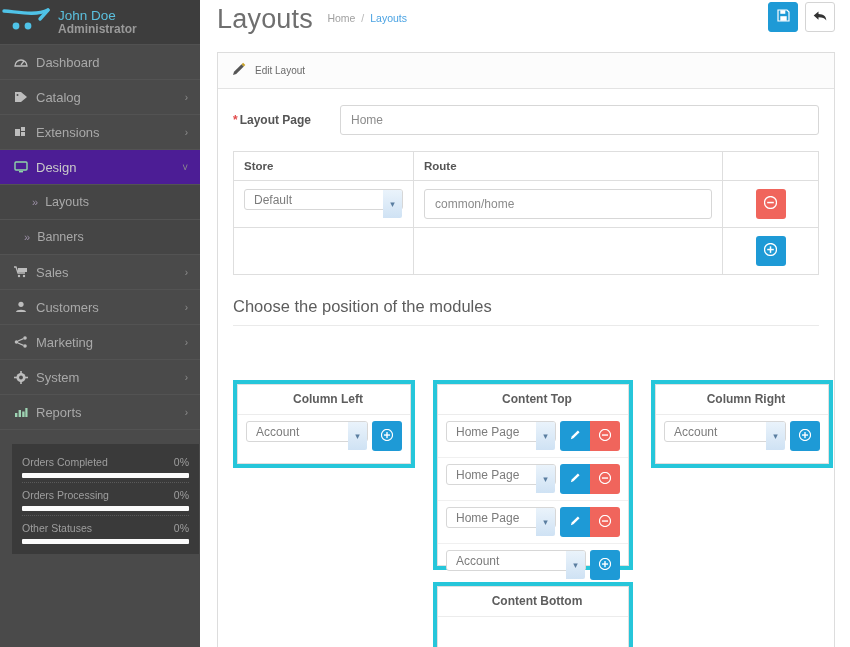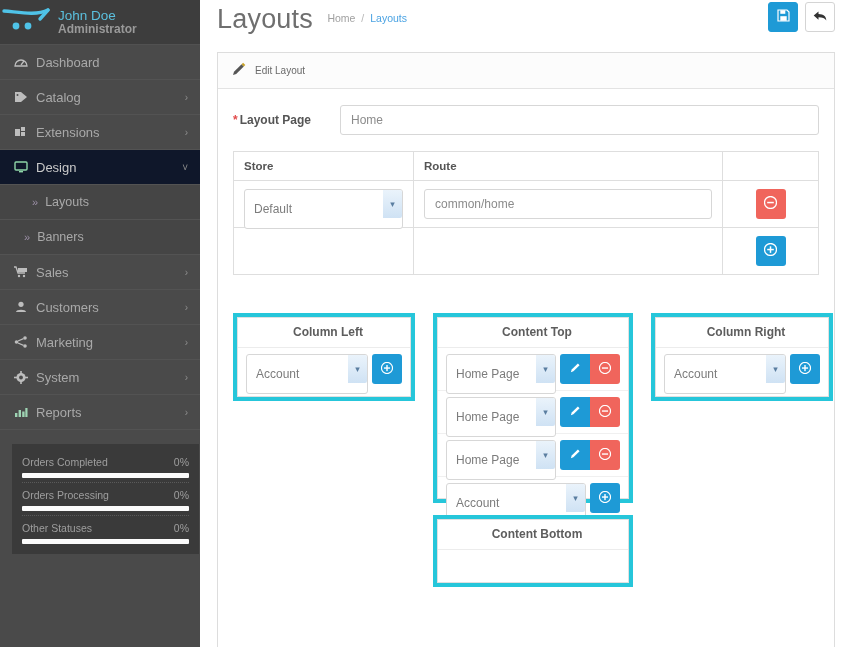--- a/index.html
+++ b/index.html
@@ -34,21 +34,21 @@
     border-bottom: 1px solid #535353;
     color: #a9a9a9; font-size: 13px;
     background: #4a4a4a;
   }
   .side-item .ico {
     width: 22px; flex: 0 0 22px; color: #bdbdbd;
     font-size: 12px; display:flex; align-items:center;
   }
   .side-item .lbl { flex: 1; }
   .side-item .caret { color: #8d8d8d; font-size: 10px; }
-  .side-item.active { background: #0f172a; color: #c9c9c9; }
+  .side-item.active { background: #4c1d95; color: #c9c9c9; }
   .side-item.active .caret { transform: none; }
 
   .side-sub {
     height: 35px; display: flex; align-items: center;
     border-bottom: 1px solid #535353;
     color: #a9a9a9; font-size: 12.5px; background: #454545;
   }
   .side-sub .chev { color: #9b8fa6; font-size: 11px; margin-right: 7px; }
   .side-sub.lvl1 { padding-left: 32px; }
   .side-sub.lvl2 { padding-left: 24px; }
@@ -112,21 +112,21 @@
     font-weight: bold; padding: 8px 10px; border: 1px solid #dedede;
     background: #fff; }
   table.routes td { padding: 8px 10px; border: 1px solid #dedede;
     vertical-align: middle; }
   .col-store { width: 180px; }
   .col-act   { width: 96px; }
   td.act-cell { text-align: center; }
 
   .sel { position: relative; display: block; width: 100%; height: 30px; }
   .sel select {
-    width: 100%; height: 40px; border: 1px solid #d7d7d7; border-radius: 3px;
+    width: 100%; height: 21px; border: 1px solid #d7d7d7; border-radius: 3px;
     padding: 0 22px 0 9px; font-size: 12px; color: #7c7c7c; background: #fff;
     appearance: none; -webkit-appearance: none;
     font-family: "Liberation Sans", sans-serif;
   }
   .sel .arrow {
     position: absolute; right: 1px; top: 1px; width: 19px; height: 28px;
     background: linear-gradient(#eaf3fb, #cfe2f4); border-radius: 0 2px 2px 0;
     display:flex; align-items:center; justify-content:center;
     color:#5a7ea0; font-size: 9px; pointer-events: none;
   }
@@ -423,20 +423,21 @@
                         <rect x="3.2" y="5.8" width="6.6" height="1.5" fill="#fff"></rect>
                         <rect x="5.75" y="3.3" width="1.5" height="6.6" fill="#fff"></rect>
                       </svg>
                   </span>
                 </button>
               </td>
             </tr>
           </tbody>
         </table>
 
+        <div class="legend2">Choose the position of the modules</div>
 
         <div class="mods">
 
           <div class="mbox" id="box-left">
             <div class="mpanel">
               <div class="mhead">Column Left</div>
               <div class="mrow">
                 <span class="sel">
                   <select>
                     <option>Account</option>

